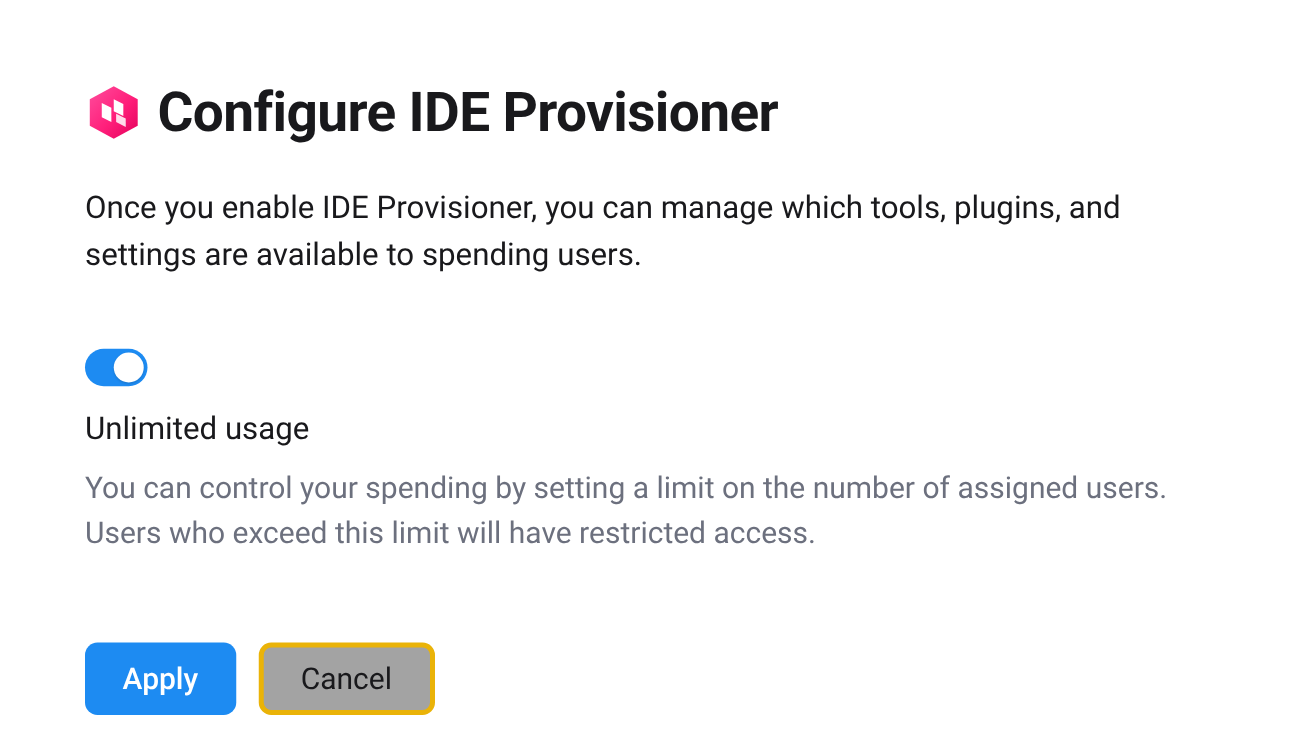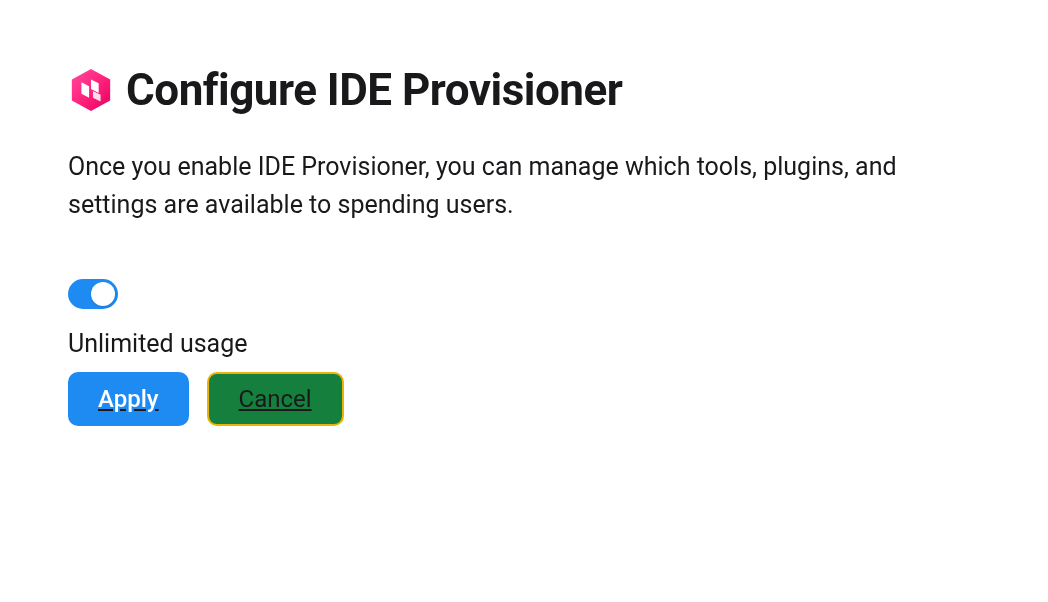--- a/index.html
+++ b/index.html
@@ -78,39 +78,38 @@
     }
     .help-text {
       font-size: 24px;
       line-height: 1.5;
       color: #6c707e;
       margin-bottom: 70px;
     }
     .button-row {
       display: flex;
       gap: 18px;
-      text-decoration: underline;
     }
     .btn {
       font-size: 24px;
       padding: 11px 30px;
       border-radius: 10px;
       cursor: pointer;
       border: none;
       font-family: inherit;
     }
     .btn-primary {
       background: #1d8bf2;
       color: #ffffff;
       font-weight: 500;
     }
     .btn-secondary {
-      background: #15803d;
+      background: #a3a3a3;
       color: #19191c;
-      border: 2px solid #eab308;
+      border: 4px solid #eab308;
     }
   </style>
 </head>
 <body>
 
 <div class="dialog">
 
   <div class="title-row">
     <div class="title-icon">
       <svg viewBox="0 0 48 48" xmlns="http://www.w3.org/2000/svg">
@@ -134,19 +133,20 @@
 
   <p class="description">Once you enable IDE Provisioner, you can manage which tools, plugins, and settings are available to spending users.</p>
 
   <div class="toggle-row">
     <div class="toggle" role="switch" aria-checked="true">
       <div class="toggle-knob"></div>
     </div>
     <span class="toggle-label">Unlimited usage</span>
   </div>
 
+  <p class="help-text">You can control your spending by setting a limit on the number of assigned users. Users who exceed this limit will have restricted access.</p>
 
   <div class="button-row">
     <button class="btn btn-primary">Apply</button>
     <button class="btn btn-secondary">Cancel</button>
   </div>
 
 </div>
 
 </body></html>

